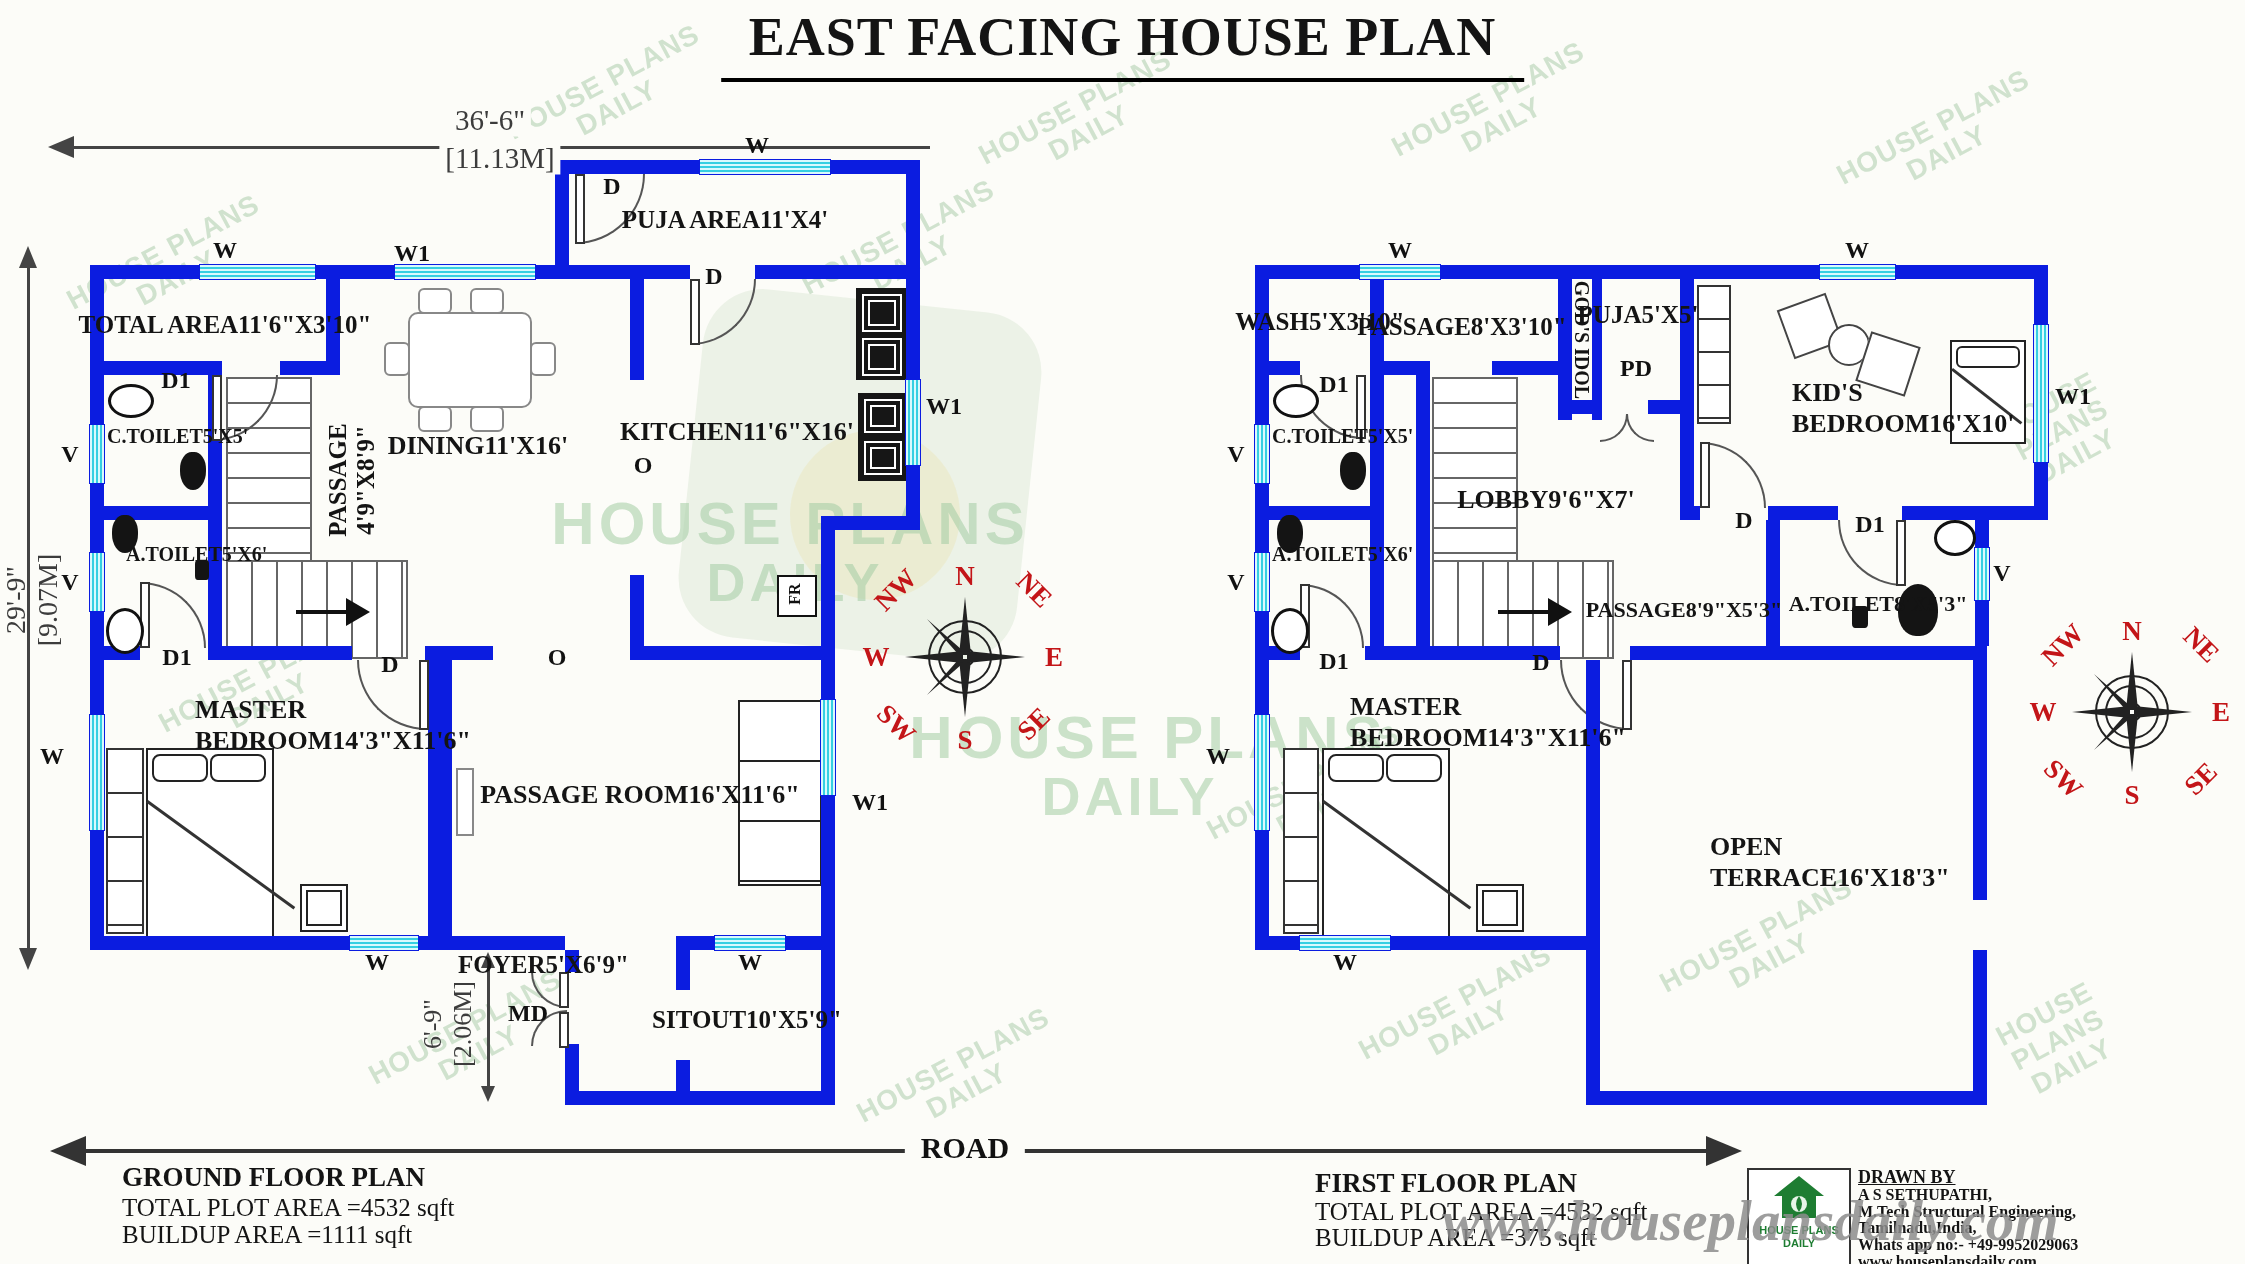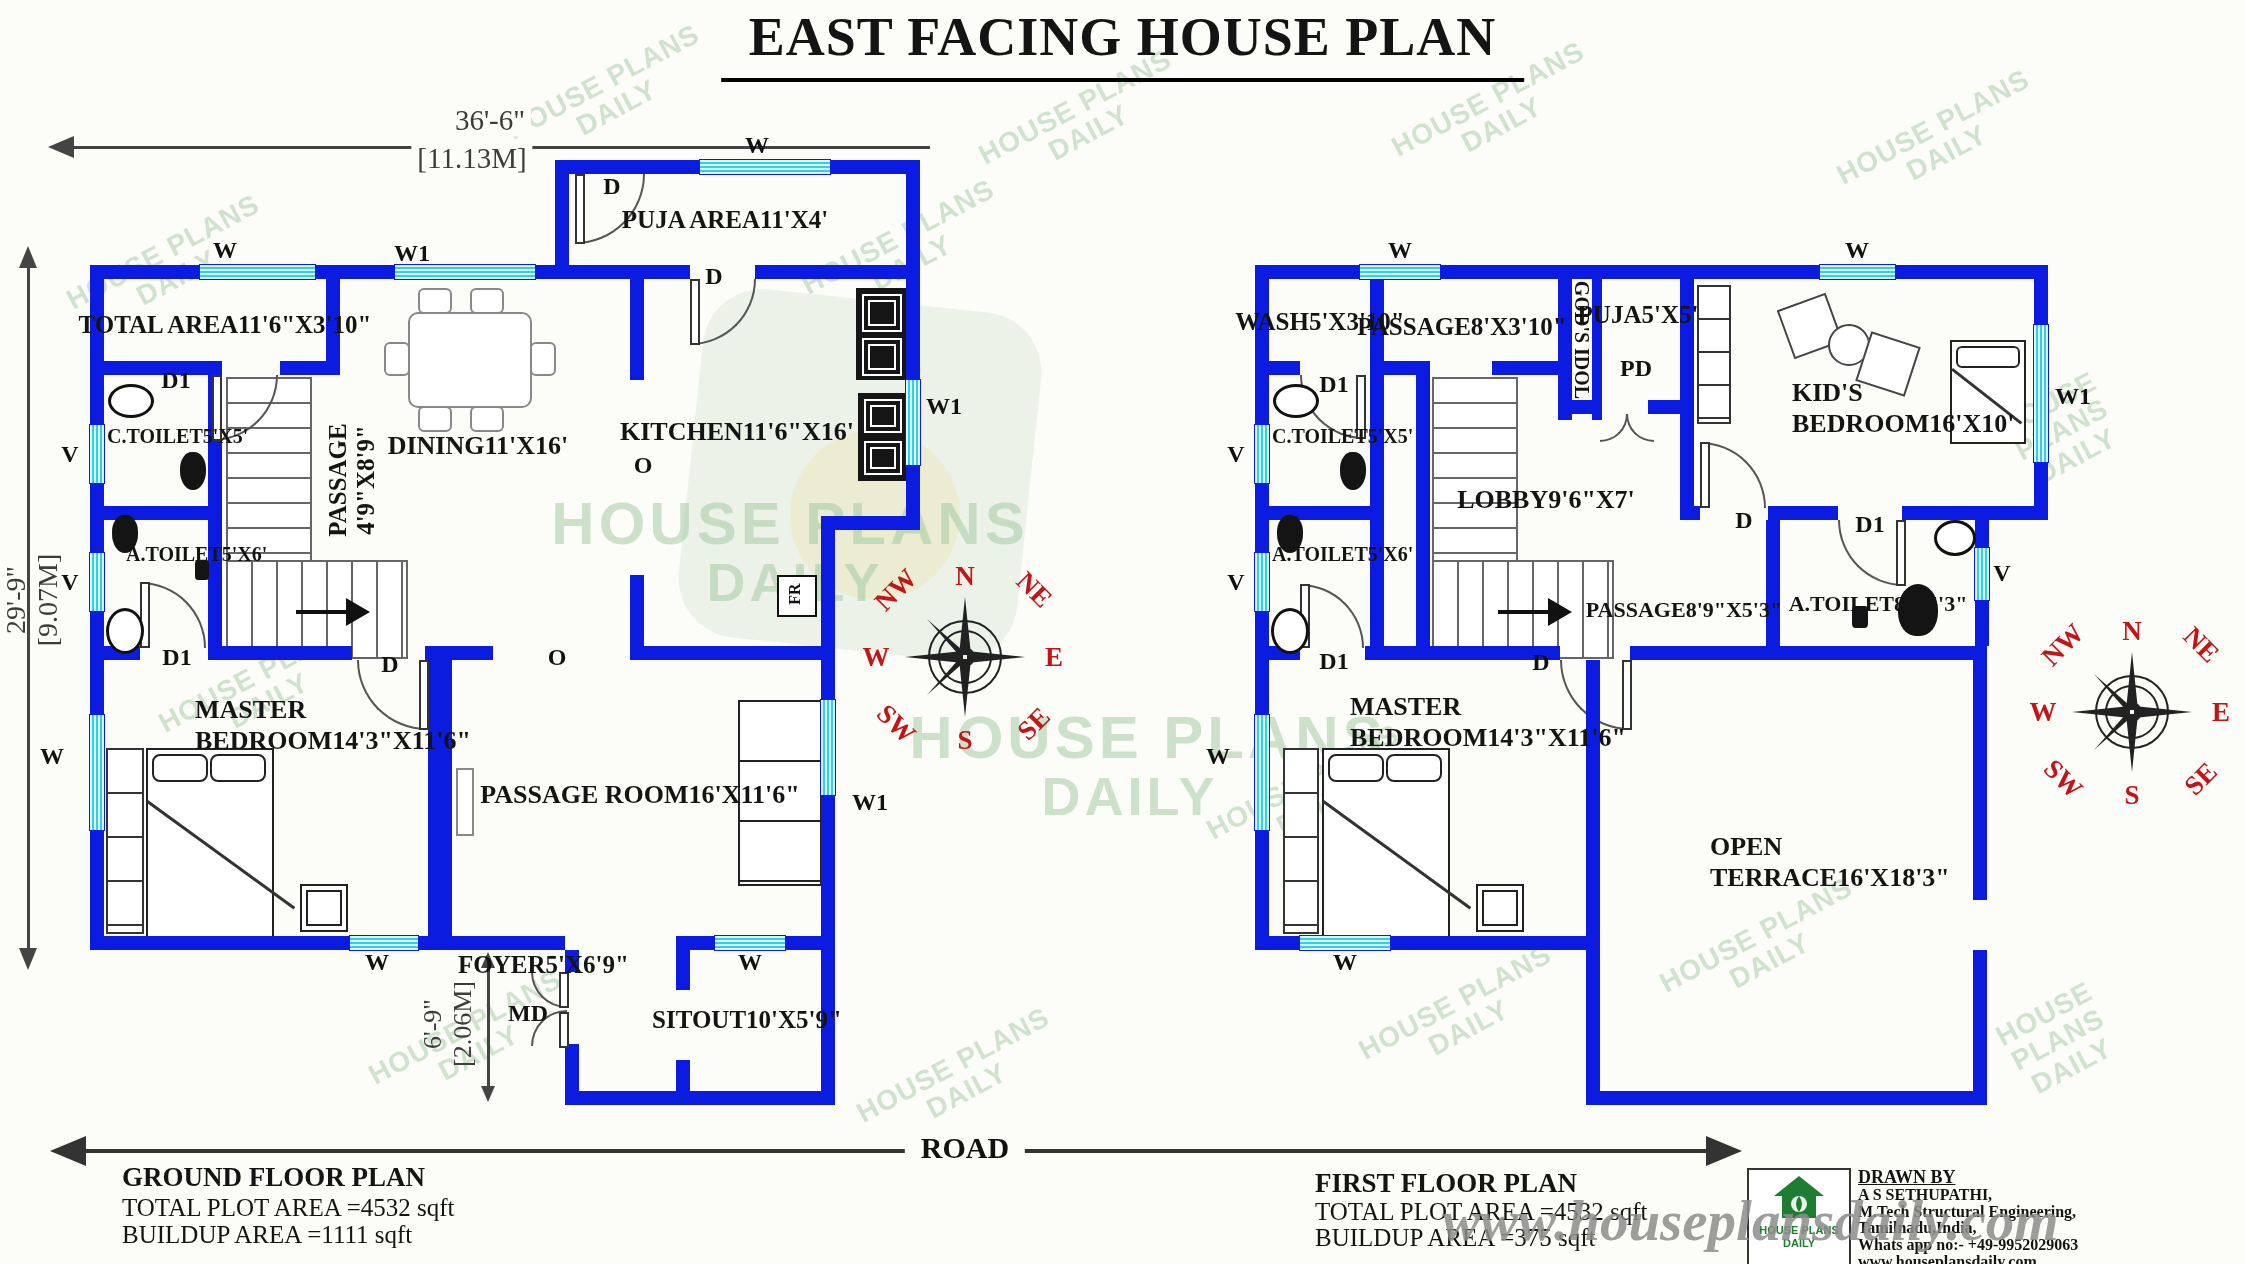--- a/index.html
+++ b/index.html
@@ -71,21 +71,21 @@
   <div class="wm" style="left:472px;top:1040px;"><span>HOUSE PLANS</span><br><span>DAILY</span></div>
   <div class="wm" style="left:960px;top:1078px;"><span>HOUSE PLANS</span><br><span>DAILY</span></div>
   <div class="wm" style="left:1462px;top:1015px;"><span>HOUSE PLANS</span><br><span>DAILY</span></div>
   <div class="wm" style="left:2058px;top:1040px;"><span>HOUSE PLANS</span><br><span>DAILY</span></div>
 
   <div class="title">EAST FACING HOUSE PLAN</div>
 
   <div class="dimline" style="left:70px;top:146px;width:860px;height:3px;"></div>
   <div class="tri" style="left:48px;top:136px;border-top:11px solid transparent;border-bottom:11px solid transparent;border-right:26px solid #444;"></div>
   <div class="dimtext" style="left:490px;top:120px;">36'-6"</div>
-  <div class="dimtext" style="left:472px;top:158px;">[11.13M]</div>
+  <div class="dimtext" style="left:500px;top:158px;">[11.13M]</div>
 
   <div class="dimline" style="left:27px;top:265px;width:3px;height:685px;"></div>
   <div class="tri" style="left:19px;top:246px;border-left:9px solid transparent;border-right:9px solid transparent;border-bottom:22px solid #444;"></div>
   <div class="tri" style="left:19px;top:948px;border-left:9px solid transparent;border-right:9px solid transparent;border-top:22px solid #444;"></div>
   <div class="vtext" style="left:32px;top:600px;font-weight:normal;color:#3c3c3c;font-size:28px;">
     <span>29'-9"</span><br><span>[9.07M]</span>
   </div>
 
   <div class="dimline" style="left:487px;top:958px;width:3px;height:130px;"></div>
   <div class="tri" style="left:481px;top:952px;border-left:7px solid transparent;border-right:7px solid transparent;border-bottom:16px solid #444;"></div>

